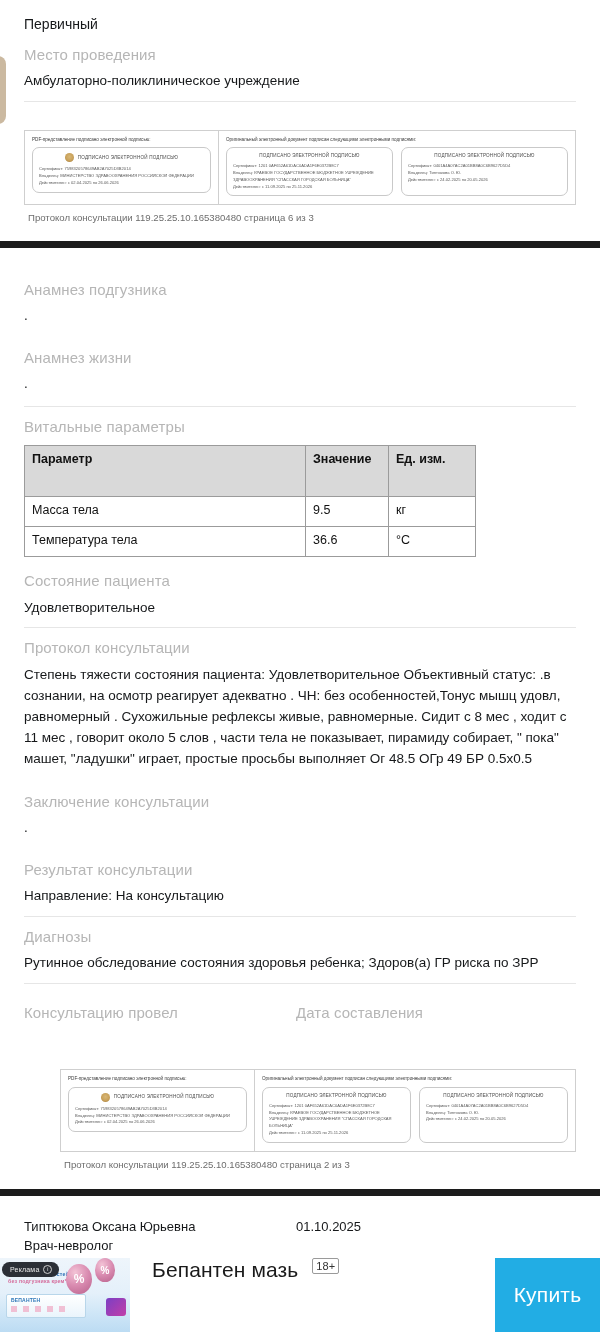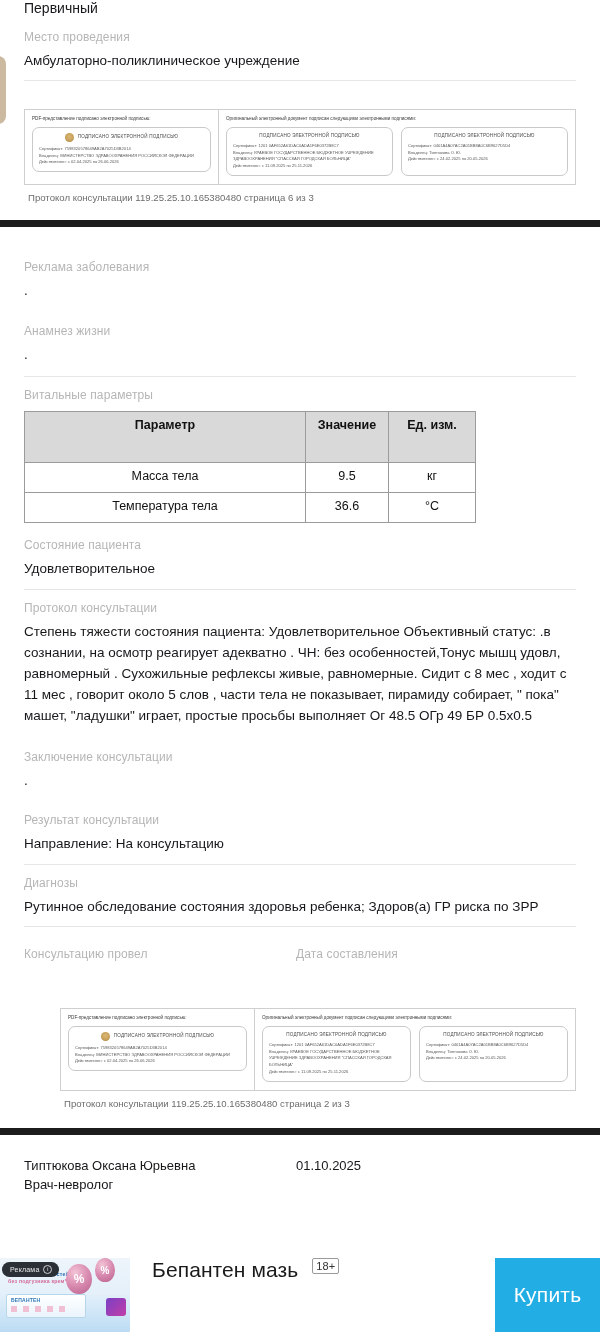--- a/index.html
+++ b/index.html
@@ -47,21 +47,21 @@
   .page-gap {
     width: 100%;
     background: #ffffff;
   }
 
   
   .field {
     padding: 0;
   }
   .field-label {
-    font-size: 12px;
+    font-size: 15px;
     color: #b6b6b6;
     line-height: 1.5;
     padding: 9px 0 5px 0;
     letter-spacing: .1px;
   }
   .field-value {
     font-size: 13.5px;
     color: #16181a;
     line-height: 1.45;
     padding-bottom: 10px;
@@ -77,38 +77,38 @@
   }
   .hr {
     height: 1px;
     background: #e6e6e6;
     width: 100%;
   }
 
   .section-top-title {
     font-size: 14px;
     color: #16181a;
-    padding-top: 0;
+    padding-top: 16px;
     padding-bottom: 2px;
     line-height: 1.2;
   }
 
   
   .vitals-table {
     border-collapse: collapse;
     width: 412px;
     margin: 2px 0 4px 0;
     table-layout: fixed;
   }
   .vitals-table th,
   .vitals-table td {
     border: 1px solid #9b9b9b;
     padding: 6px 7px;
     font-size: 12.5px;
-    text-align: center;
+    text-align: left;
     vertical-align: top;
     line-height: 1.25;
   }
   .vitals-table th {
     background: #d9d9d9;
     font-weight: bold;
     color: #111;
     height: 38px;
   }
   .vitals-table td {
@@ -427,21 +427,21 @@
 
   <div style="height:16px"></div>
 </div>
 
 <div class="page-break"></div>
 <div class="page-gap" style="height:22px"></div>
 
 <div class="doc-page">
 
   <div class="field">
-    <div class="field-label">Реклама заболевания</div>
+    <div class="field-label">Анамнез подгузника</div>
     <div class="field-value dot">.</div>
   </div>
 
   <div class="field">
     <div class="field-label">Анамнез жизни</div>
     <div class="field-value dot">.</div>
   </div>
 
   <div class="hr"></div>
 

